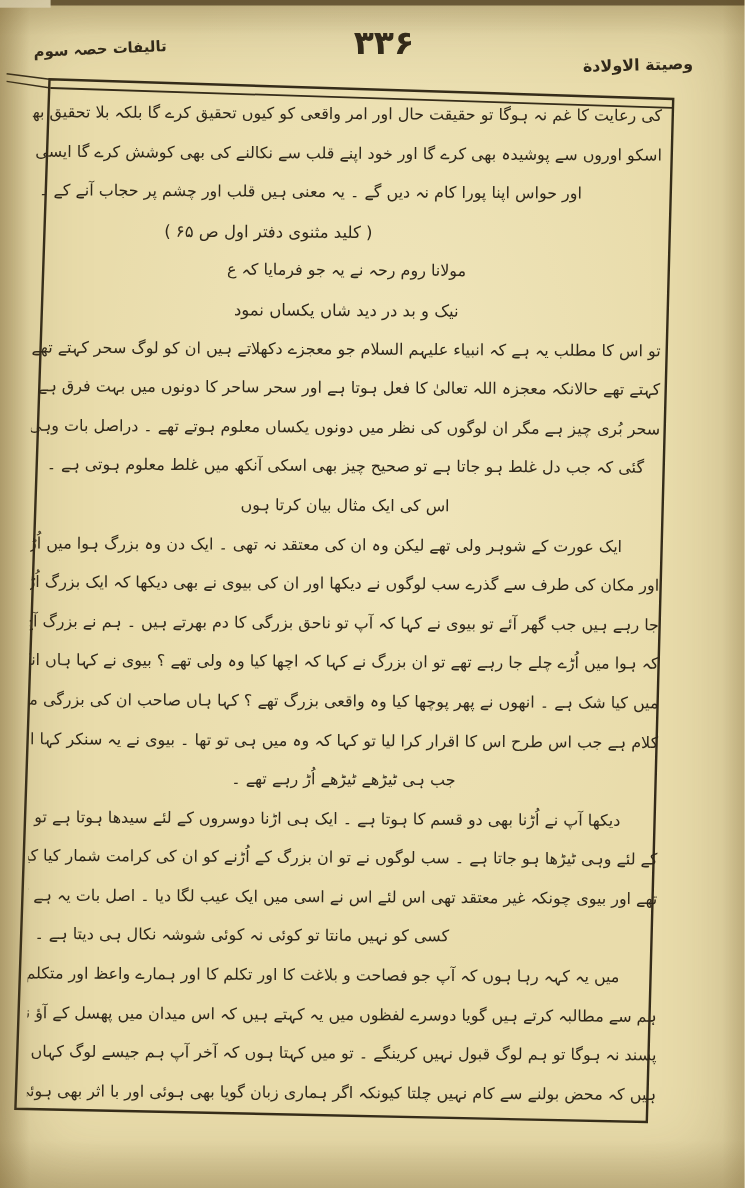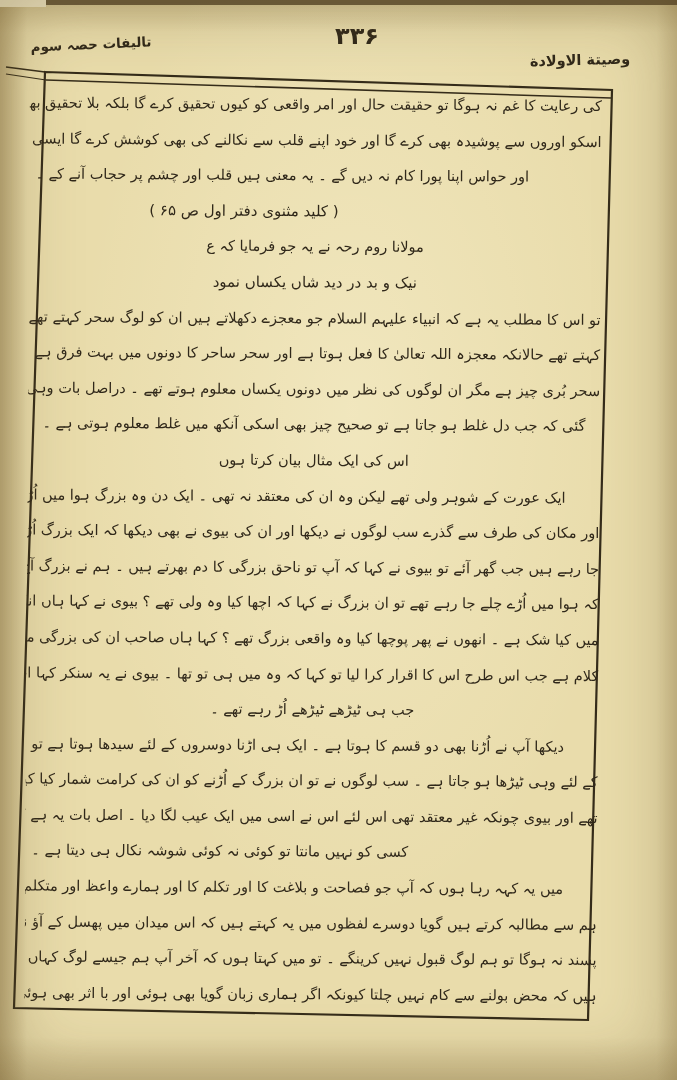--- a/index.html
+++ b/index.html
@@ -20,22 +20,22 @@
   .top-strip{position:absolute;top:0;left:0;width:677px;height:5px;background:#4f3f24;opacity:.8;}
   .top-light{position:absolute;top:0;left:0;width:46px;height:7px;background:#f2e9c8;}
   .vignette{position:absolute;inset:0;pointer-events:none;
     box-shadow:inset 0 0 70px 8px rgba(104,82,38,0.35);}
   .hdr-left{
     position:absolute;left:16px;top:36px;width:150px;
     font-size:13.5px;font-weight:bold;text-align:center;
     transform:rotate(-2.5deg);direction:rtl;
   }
   .page-num{
-    position:absolute;left:279px;top:22px;width:100px;
-    font-size:24px;font-weight:bold;text-align:right;letter-spacing:2px;
+    position:absolute;left:299px;top:22px;width:100px;
+    font-size:30px;font-weight:bold;text-align:center;letter-spacing:2px;
   }
   .hdr-right{
     position:absolute;left:505px;top:52px;width:150px;
     font-size:14.5px;font-weight:bold;text-align:center;
     transform:rotate(-1.5deg);direction:rtl;
   }
   .frame-svg{position:absolute;top:0;left:0;}
   .body-text{
     position:absolute;left:30px;top:89px;width:572px;
     direction:rtl;

